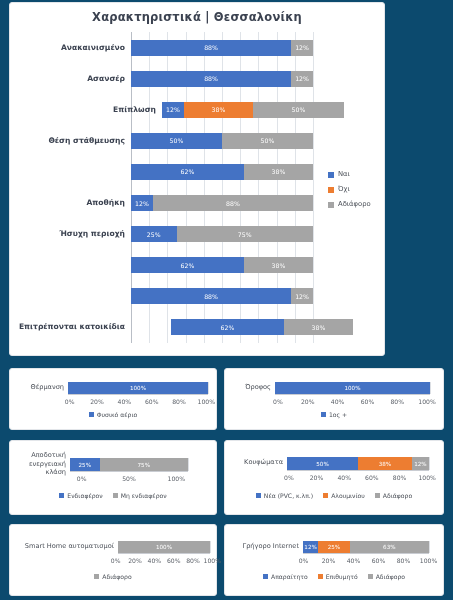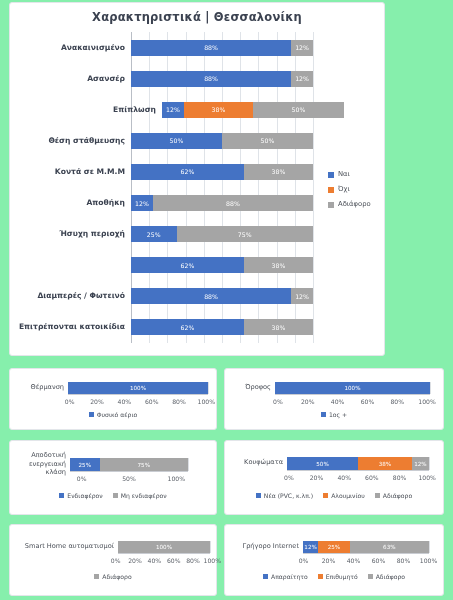--- a/index.html
+++ b/index.html
@@ -2,21 +2,21 @@
 <html><head>
 <meta charset="utf-8">
 <style>
   html,body{margin:0;padding:0;}
   body{
     width:453px;height:600px;
     background:#ffffff;
     font-family:"DejaVu Sans", sans-serif;
     overflow:hidden;
   }
-  .page{position:relative;width:453px;height:600px;background:#86efac;}
+  .page{position:relative;width:453px;height:600px;background:#0c4a6e;}
 
   
   .panel{
     position:absolute;
     background:#fff;
     border:1px solid #e3e6ea;
     border-radius:3px;
     box-sizing:border-box;
   }
   #main-panel{left:9px;top:2px;width:376px;height:354px;}
@@ -131,44 +131,42 @@
             <div class="seg s-yes" style="width: 12%;">12%</div>
             <div class="seg s-no" style="width: 38%;">38%</div>
             <div class="seg s-idc" style="width: 50%;">50%</div>
           </div>
           <div class="mrow" style="top: 100.85px; height: 16px;">
             <div class="mlabel">Θέση στάθμευσης</div>
             <div class="seg s-yes" style="width: 50%;">50%</div>
             <div class="seg s-idc" style="width: 50%;">50%</div>
           </div>
           <div class="mrow" style="top: 131.95px; height: 16px;">
-            <div class="mlabel">Κοντά σε Μ.Μ.Μ</div>
             <div class="seg s-yes" style="width: 62%;">62%</div>
             <div class="seg s-idc" style="width: 38%;">38%</div>
           </div>
           <div class="mrow" style="top: 163.05px; height: 16px;">
             <div class="mlabel">Αποθήκη</div>
             <div class="seg s-yes" style="width: 12%;">12%</div>
             <div class="seg s-idc" style="width: 88%;">88%</div>
           </div>
           <div class="mrow" style="top: 194.15px; height: 16px;">
             <div class="mlabel">Ήσυχη περιοχή</div>
             <div class="seg s-yes" style="width: 25%;">25%</div>
             <div class="seg s-idc" style="width: 75%;">75%</div>
           </div>
           <div class="mrow" style="top: 225.25px; height: 16px;">
             <div class="seg s-yes" style="width: 62%;">62%</div>
             <div class="seg s-idc" style="width: 38%;">38%</div>
           </div>
           <div class="mrow" style="top: 256.35px; height: 16px;">
-            <div class="mlabel">Διαμπερές / Φωτεινό</div>
             <div class="seg s-yes" style="width: 88%;">88%</div>
             <div class="seg s-idc" style="width: 12%;">12%</div>
           </div>
-          <div class="mrow" style="top: 287.45px; height: 16px;">
+          <div class="mrow" style="top: 287.45px; height: 16px; padding-left: 40px;">
             <div class="mlabel">Επιτρέπονται κατοικίδια</div>
             <div class="seg s-yes" style="width: 62%;">62%</div>
             <div class="seg s-idc" style="width: 38%;">38%</div>
           </div>
         </div>
     </div>
 
     <div id="main-legend">
         <div class="li">
           <span class="sw" style="background: rgb(68, 114, 196);"></span>

